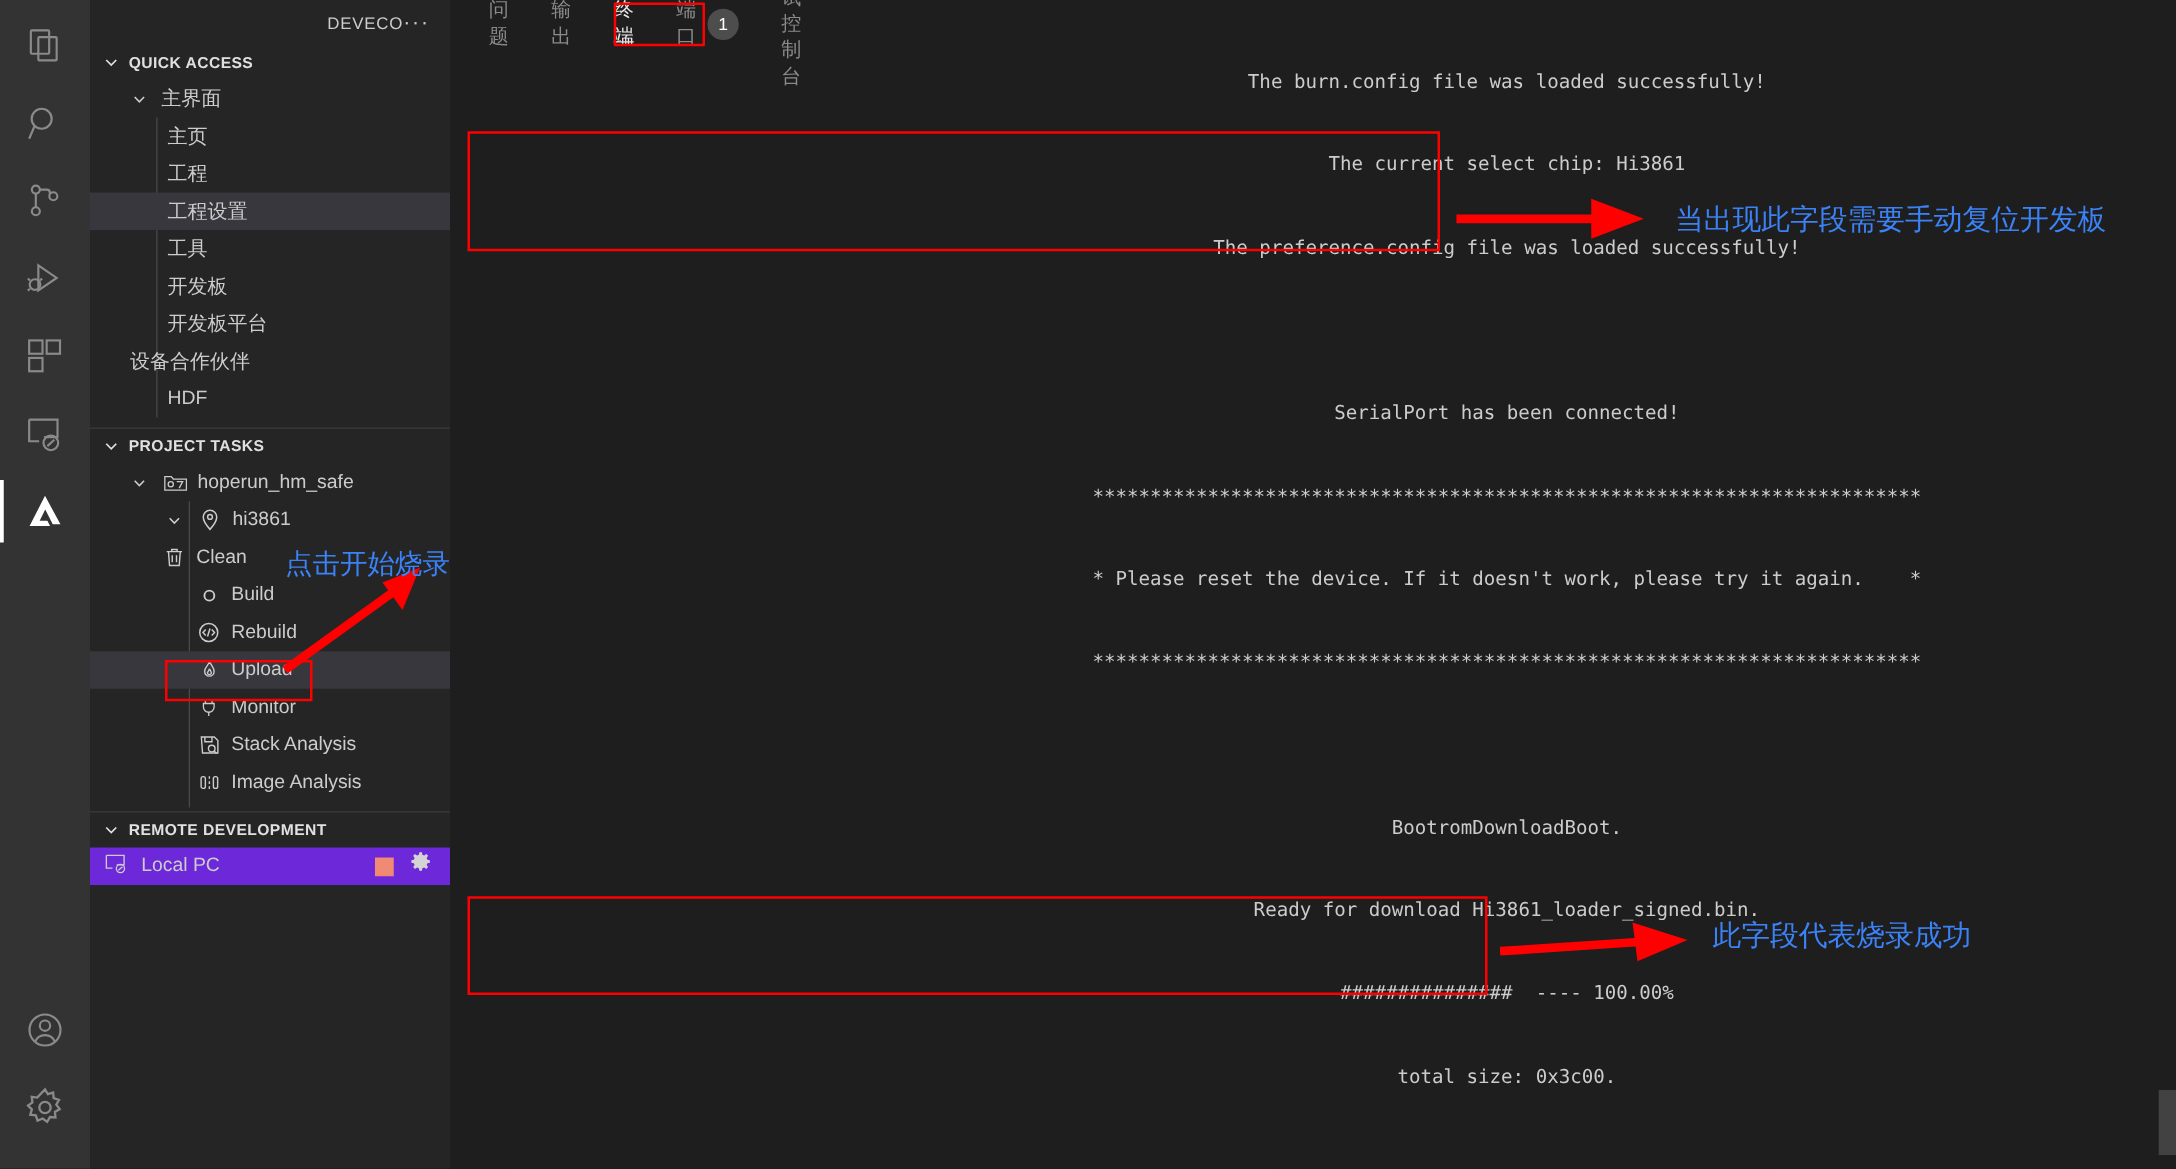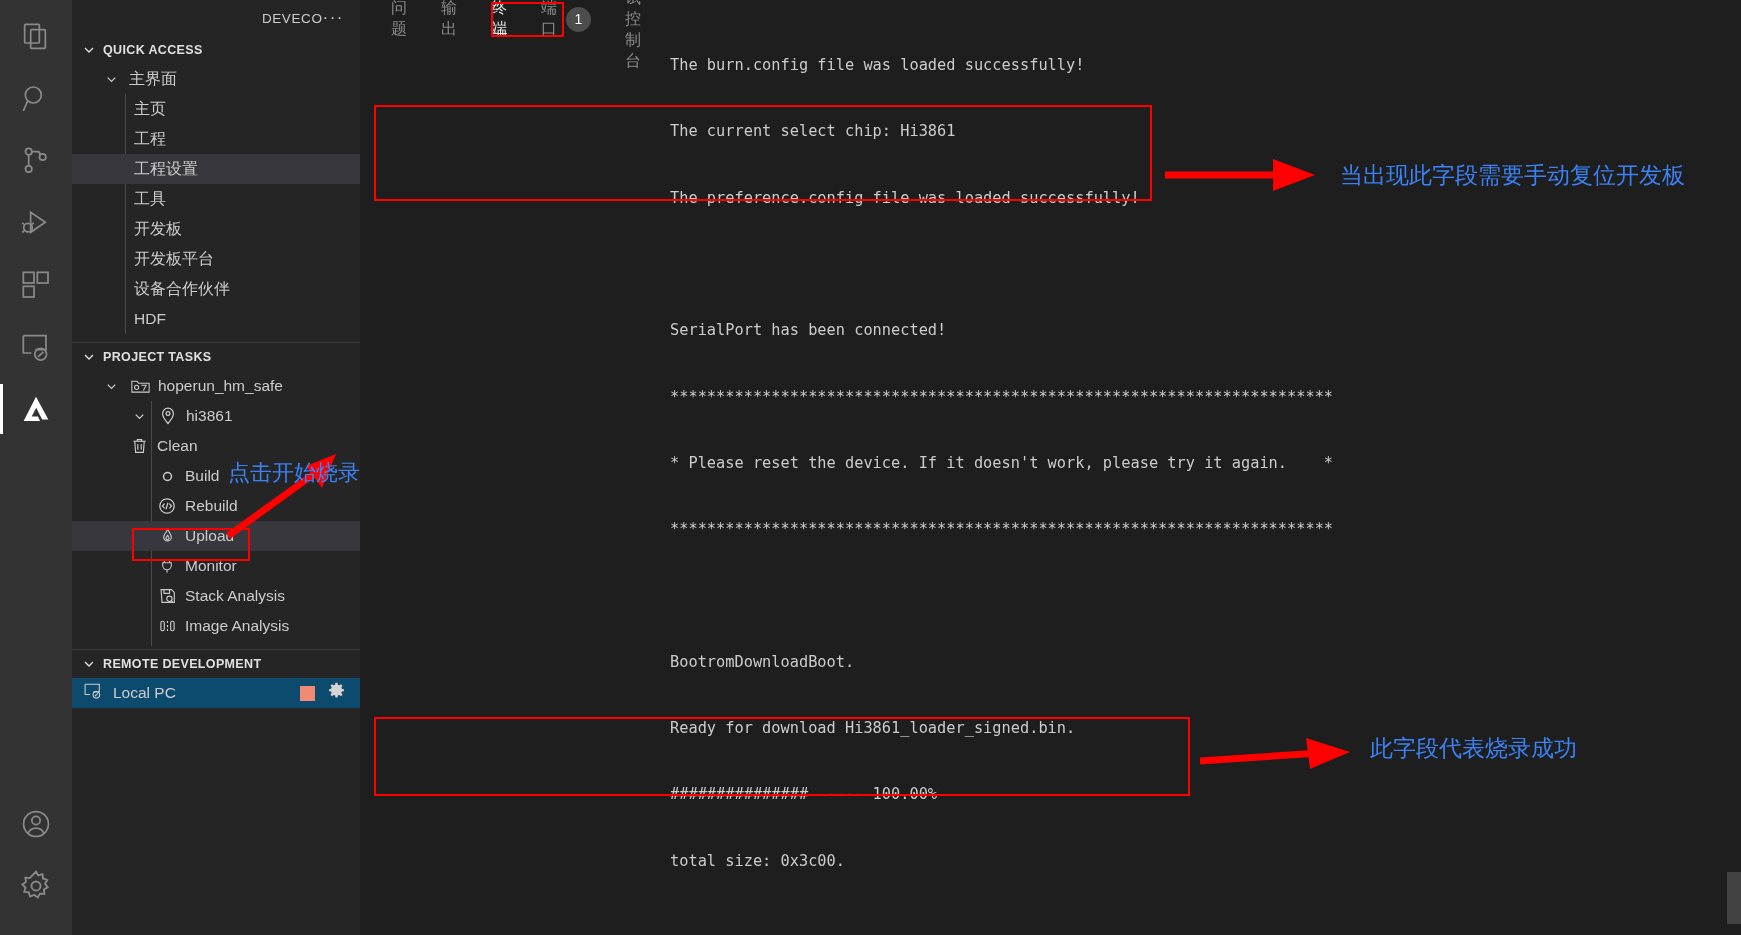--- a/index.html
+++ b/index.html
@@ -51,21 +51,21 @@
   }
   .row.cn { font-size: 16px; }
   .row.selected { background: #37373d; }
   .row .lbl { overflow: hidden; text-overflow: ellipsis; }
   .row .ico { width: 22px; height: 18px; display: inline-flex; align-items: center; justify-content: center; flex: 0 0 22px; margin-right: 7px; }
   .indent-guide {
     position: absolute; width: 1px; background: #4a4a4a;
   }
   .sep { height: 1px; background: #3c3c3c; margin: 4px 0 0 0; }
 
-  .rd-row { height: 30px; display: flex; align-items: center; background: #0c4a6e; color: #cccccc; font-size: 15.5px; padding-left: 12px; }
+  .rd-row { height: 30px; display: flex; align-items: center; background: #6d28d9; color: #cccccc; font-size: 15.5px; padding-left: 12px; }
   .rd-row .spacer { flex: 1 1 auto; }
   .stop-sq { width: 15px; height: 15px; background: #f08a74; margin-right: 12px; }
   .gear-ico { margin-right: 14px; }
 
   
   .main {
     flex: 1 1 auto; height: 935px; background: #1e1e1e;
     display: flex; flex-direction: row; position: relative; min-width: 0;
   }
   .tabs-bar {
@@ -87,21 +87,21 @@
   .tab-hl {
     position: absolute; border: 2px solid #ff0000; border-radius: 1px;
     left: 131px; top: 2px; width: 73px; height: 35px; pointer-events: none;
   }
 
   
   .term {
     flex: 1 1 auto; position: relative; overflow: hidden;
     padding: 10px 0 0 12px;
     font-family: "DejaVu Sans Mono", monospace;
-    font-size: 15.3px; line-height: 22.1px; color: #cccccc; white-space: pre;
+    font-size: 15.3px; line-height: 22.1px; color: #cccccc; white-space: pre; text-align: center;
   }
   .term .line { height: 22.1px; }
   .term .blank { height: 22.1px; }
 
   
   .anno-box { position: absolute; border: 2px solid #ff0000; pointer-events: none; }
   .anno-text {
     position: absolute; color: #3b82f6; font-size: 23px; white-space: nowrap;
     font-family: "DejaVu Sans", sans-serif;
   }
@@ -227,21 +227,21 @@
       </div>
       <div class="row cn" style="padding-left:62px">
         <span class="lbl">工具</span>
       </div>
       <div class="row cn" style="padding-left:62px">
         <span class="lbl">开发板</span>
       </div>
       <div class="row cn" style="padding-left:62px">
         <span class="lbl">开发板平台</span>
       </div>
-      <div class="row cn" style="padding-left:62px">
+      <div class="row cn" style="padding-left:32px">
         <span class="lbl">设备合作伙伴</span>
       </div>
       <div class="row" style="padding-left:62px">
         <span class="lbl">HDF</span>
       </div>
     </div>
 
     <div class="sep"></div>
 
     <div class="section-header">
@@ -472,15 +472,15 @@
     <div class="anno-text" style="left:1010px; top:733px;">此字段代表烧录成功</div>
 
     <div class="scroll-nub" style="top:872px; height:52px;"></div>
   </div>
 
   <div class="anno-box" style="left:132px; top:528px; width:118px; height:33px;"></div>
   <svg class="arrow-svg" style="left:218px; top:452px; width:130px; height:88px;" viewBox="0 0 130 88">
     <path d="M10 84 L96 22" stroke="#ff0000" stroke-width="7" fill="none"></path>
     <path d="M118 2 L88 14 L104 36 Z" fill="#ff0000"></path>
   </svg>
-  <div class="anno-text" style="left:228px; top:436px; font-size:22px;margin-top:22px;">点击开始烧录</div>
+  <div class="anno-text" style="left:228px; top:436px; font-size:22px;">点击开始烧录</div>
 
 </div>
 
 </body></html>

